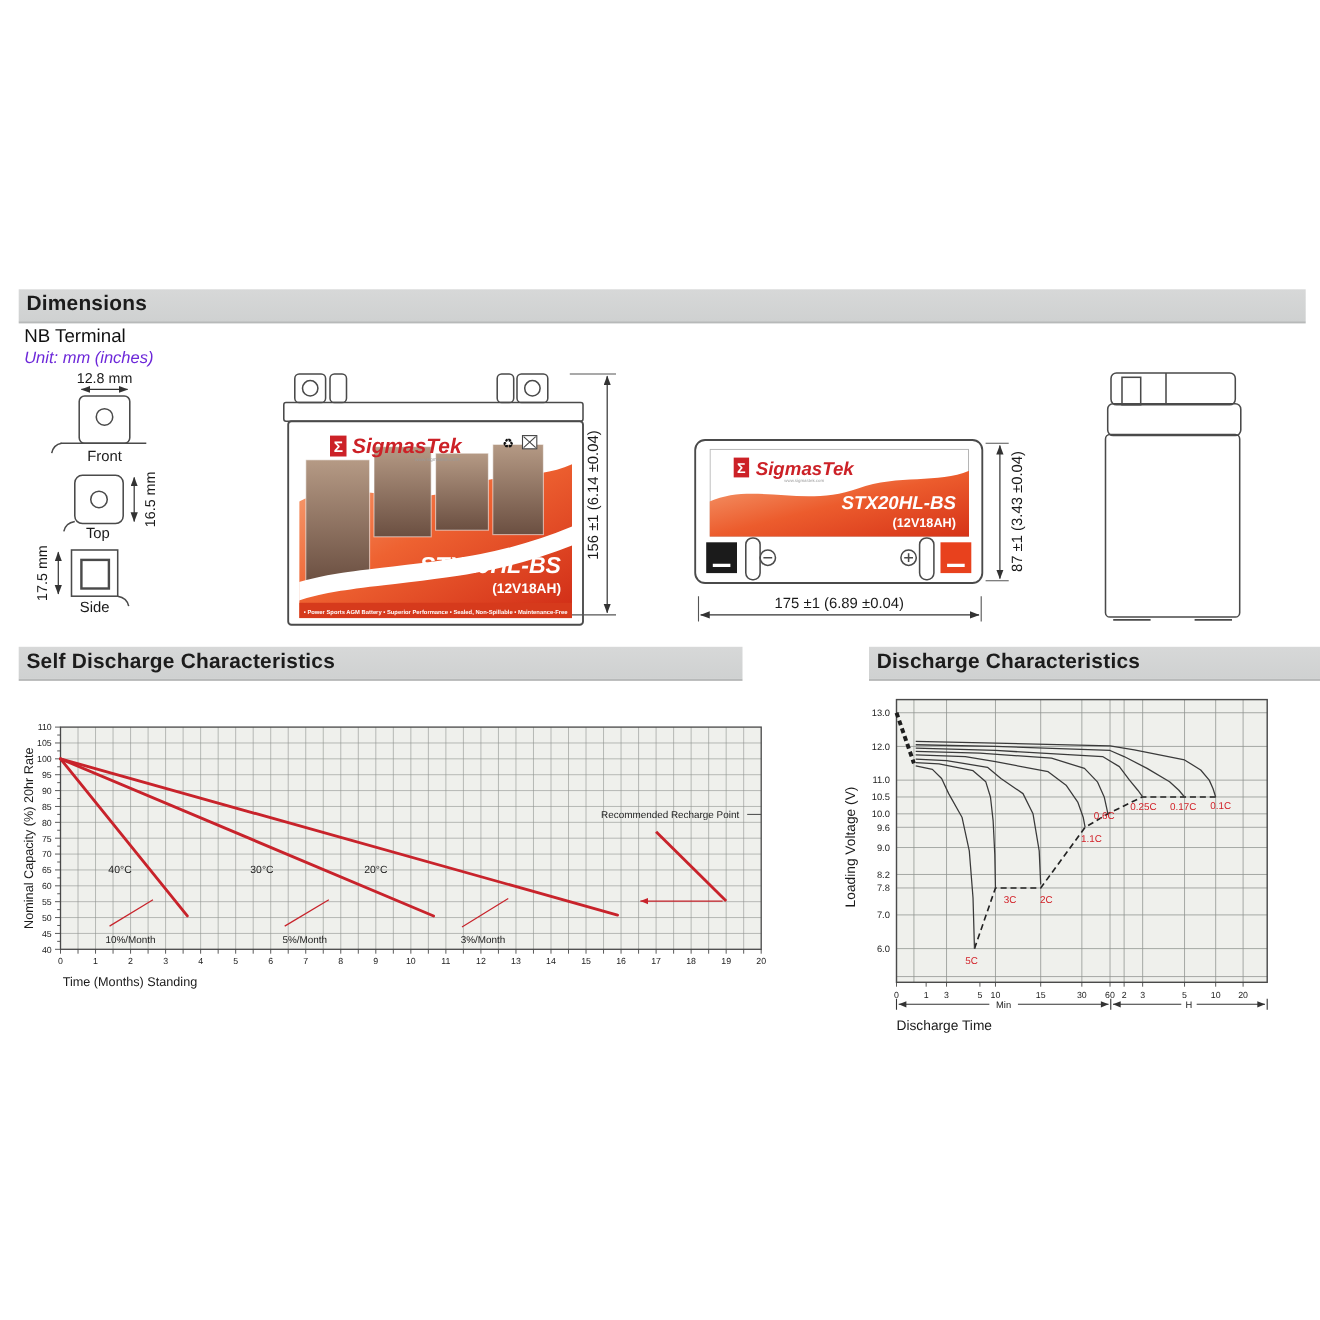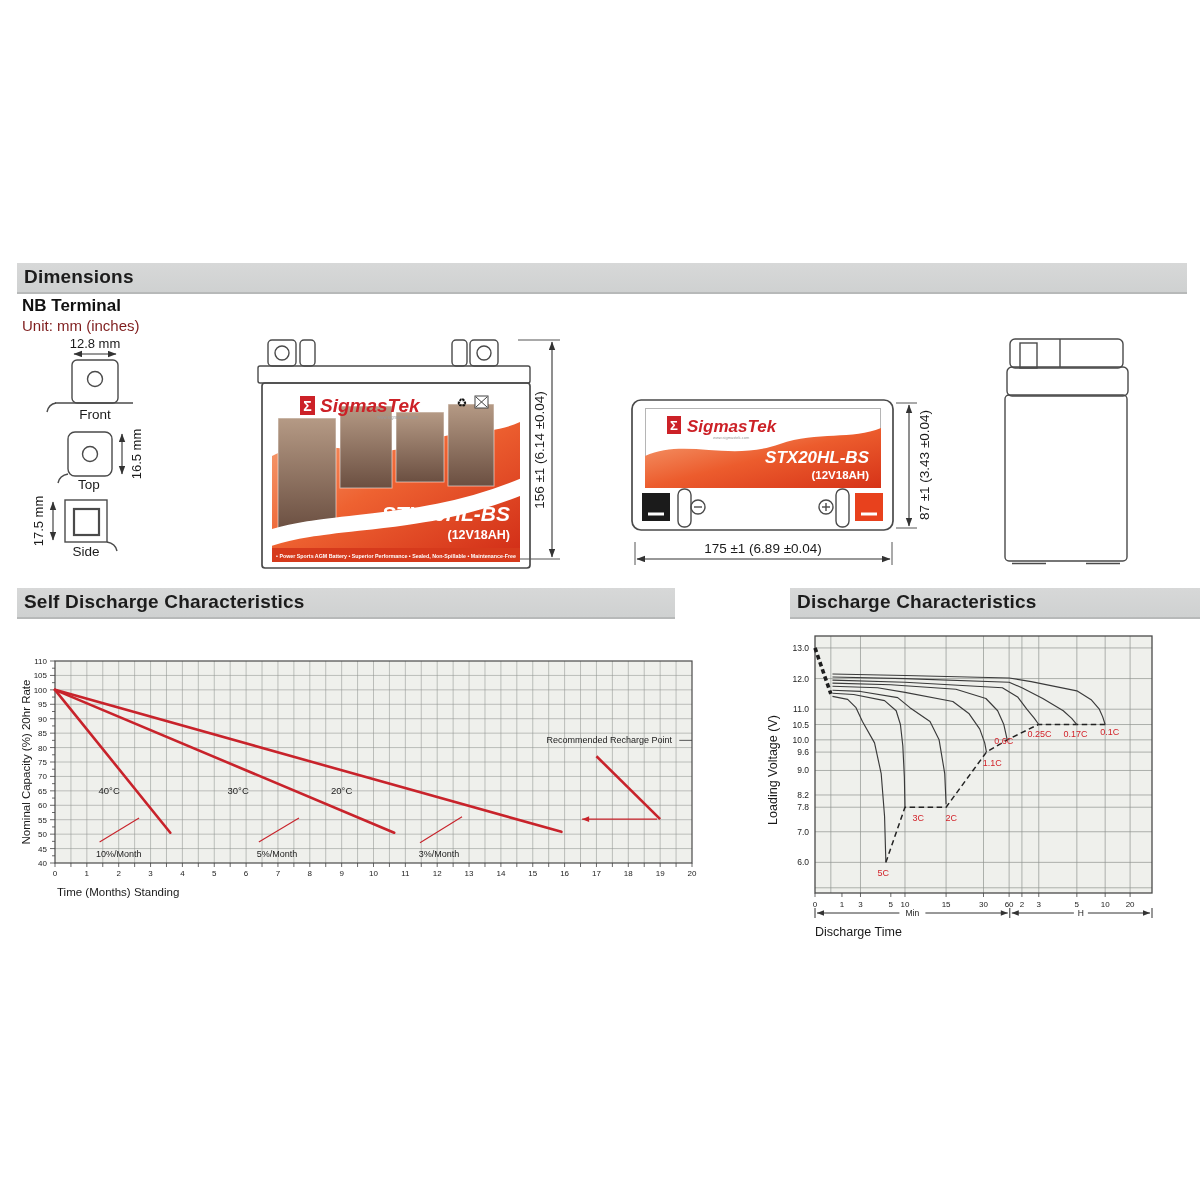--- a/index.html
+++ b/index.html
@@ -3,22 +3,22 @@
 <meta charset="utf-8">
 <style>
   html,body{margin:0;padding:0;}
   body{width:1200px;height:1200px;position:relative;background:#fff;
        font-family:"Liberation Sans",sans-serif;overflow:hidden;}
   .abs{position:absolute;}
   .secbar{position:absolute;height:29px;background:linear-gradient(#d7d8d8,#cfd1d1);
           border-bottom:2px solid #b7b9b9;}
   .secbar span{display:block;font-size:19px;font-weight:bold;color:#1c1c1c;
                line-height:28px;padding-left:7px;letter-spacing:.2px;}
-  .nb-title{position:absolute;left:22px;top:296px;font-size:17px;font-weight:bold;color:#111;}
-  .nb-unit{position:absolute;left:22px;top:317px;font-size:15px;color:#7f1d1d;}
+  .nb-title{position:absolute;left:22px;top:296px;font-size:17px;font-weight:normal;color:#111;}
+  .nb-unit{position:absolute;left:22px;top:317px;font-size:15px;color:#6d28d9;font-style:italic;}
   svg text{font-family:"Liberation Sans",sans-serif;}
   .ln{fill:none;stroke:#4a4a4a;stroke-width:1.4;}
   .lnb{fill:none;stroke:#4a4a4a;stroke-width:1.7;}
   .ln2{fill:none;stroke:#4a4a4a;stroke-width:2.2;}
   .thin{stroke:#555;stroke-width:1;}
   .dim{stroke:#333;stroke-width:1.1;}
   .t13{font-size:13px;fill:#1a1a1a;}
   .t14{font-size:13.5px;fill:#1a1a1a;}
 </style>
 </head>

